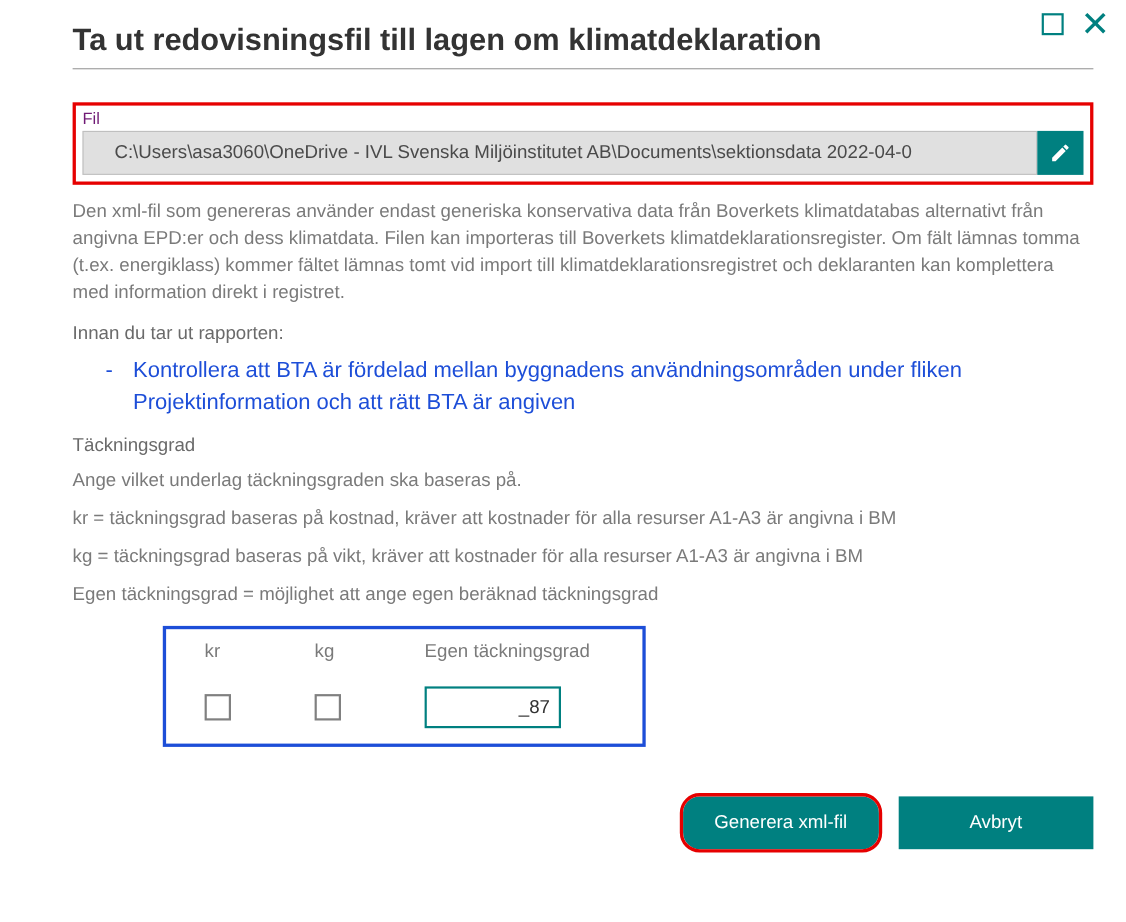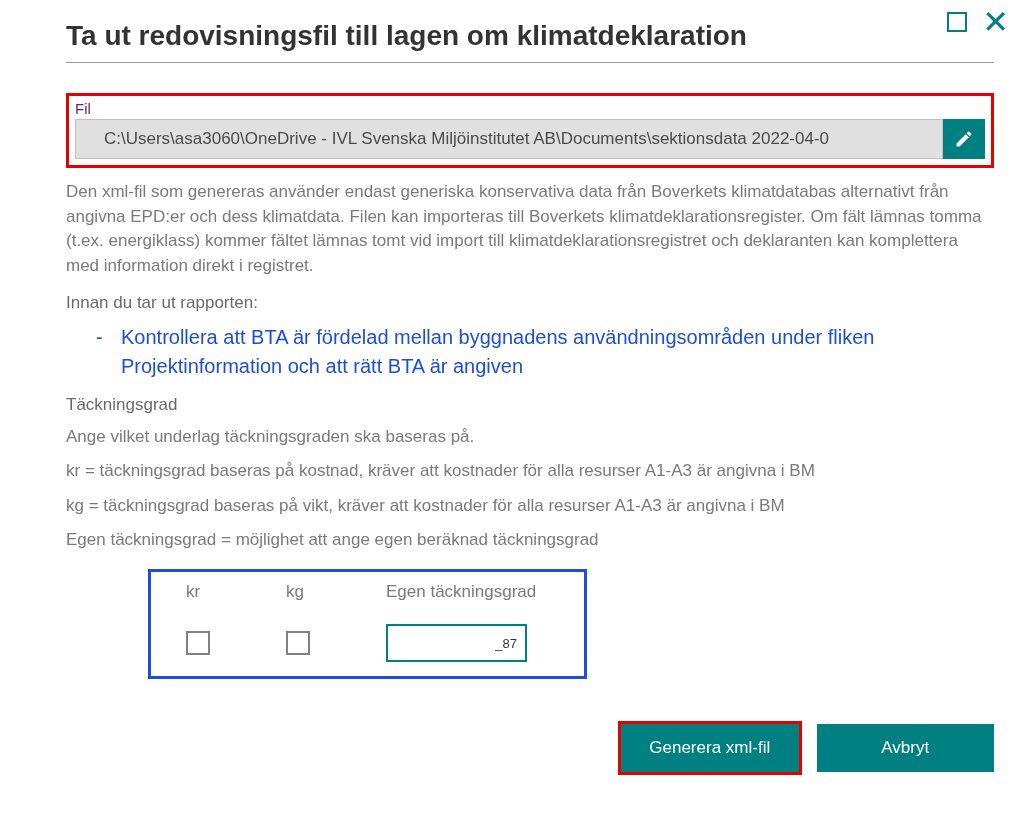--- a/index.html
+++ b/index.html
@@ -142,25 +142,25 @@
       color: #7a7a7a;
     }
     .checkbox {
       width: 24px;
       height: 24px;
       border: 2px solid #808080;
       background: white;
       cursor: pointer;
     }
     .text-input {
-      width: 141px;
+      width: 124px;
       height: 38px;
       border: 2px solid #008080;
       padding: 4px 8px;
-      font-size: 13px;
+      font-size: 17px;
       text-align: right;
       color: #333;
     }
     .button-row {
       display: flex;
       gap: 18px;
       margin-top: 45px;
       margin-left: 555px;
     }
     .btn {
@@ -168,20 +168,21 @@
       width: 210px;
       text-align: center;
       font-size: 17px;
       background: #008080;
       color: white;
       border: none;
       cursor: pointer;
     }
     .btn-highlight {
       outline: 3px solid #e60000;
+      border-radius: 15px;
     }
   </style>
 </head>
 <body>
 
 <div class="window-controls">
   <div class="maximize"></div>
   <div class="close">✕</div>
 </div>
 

